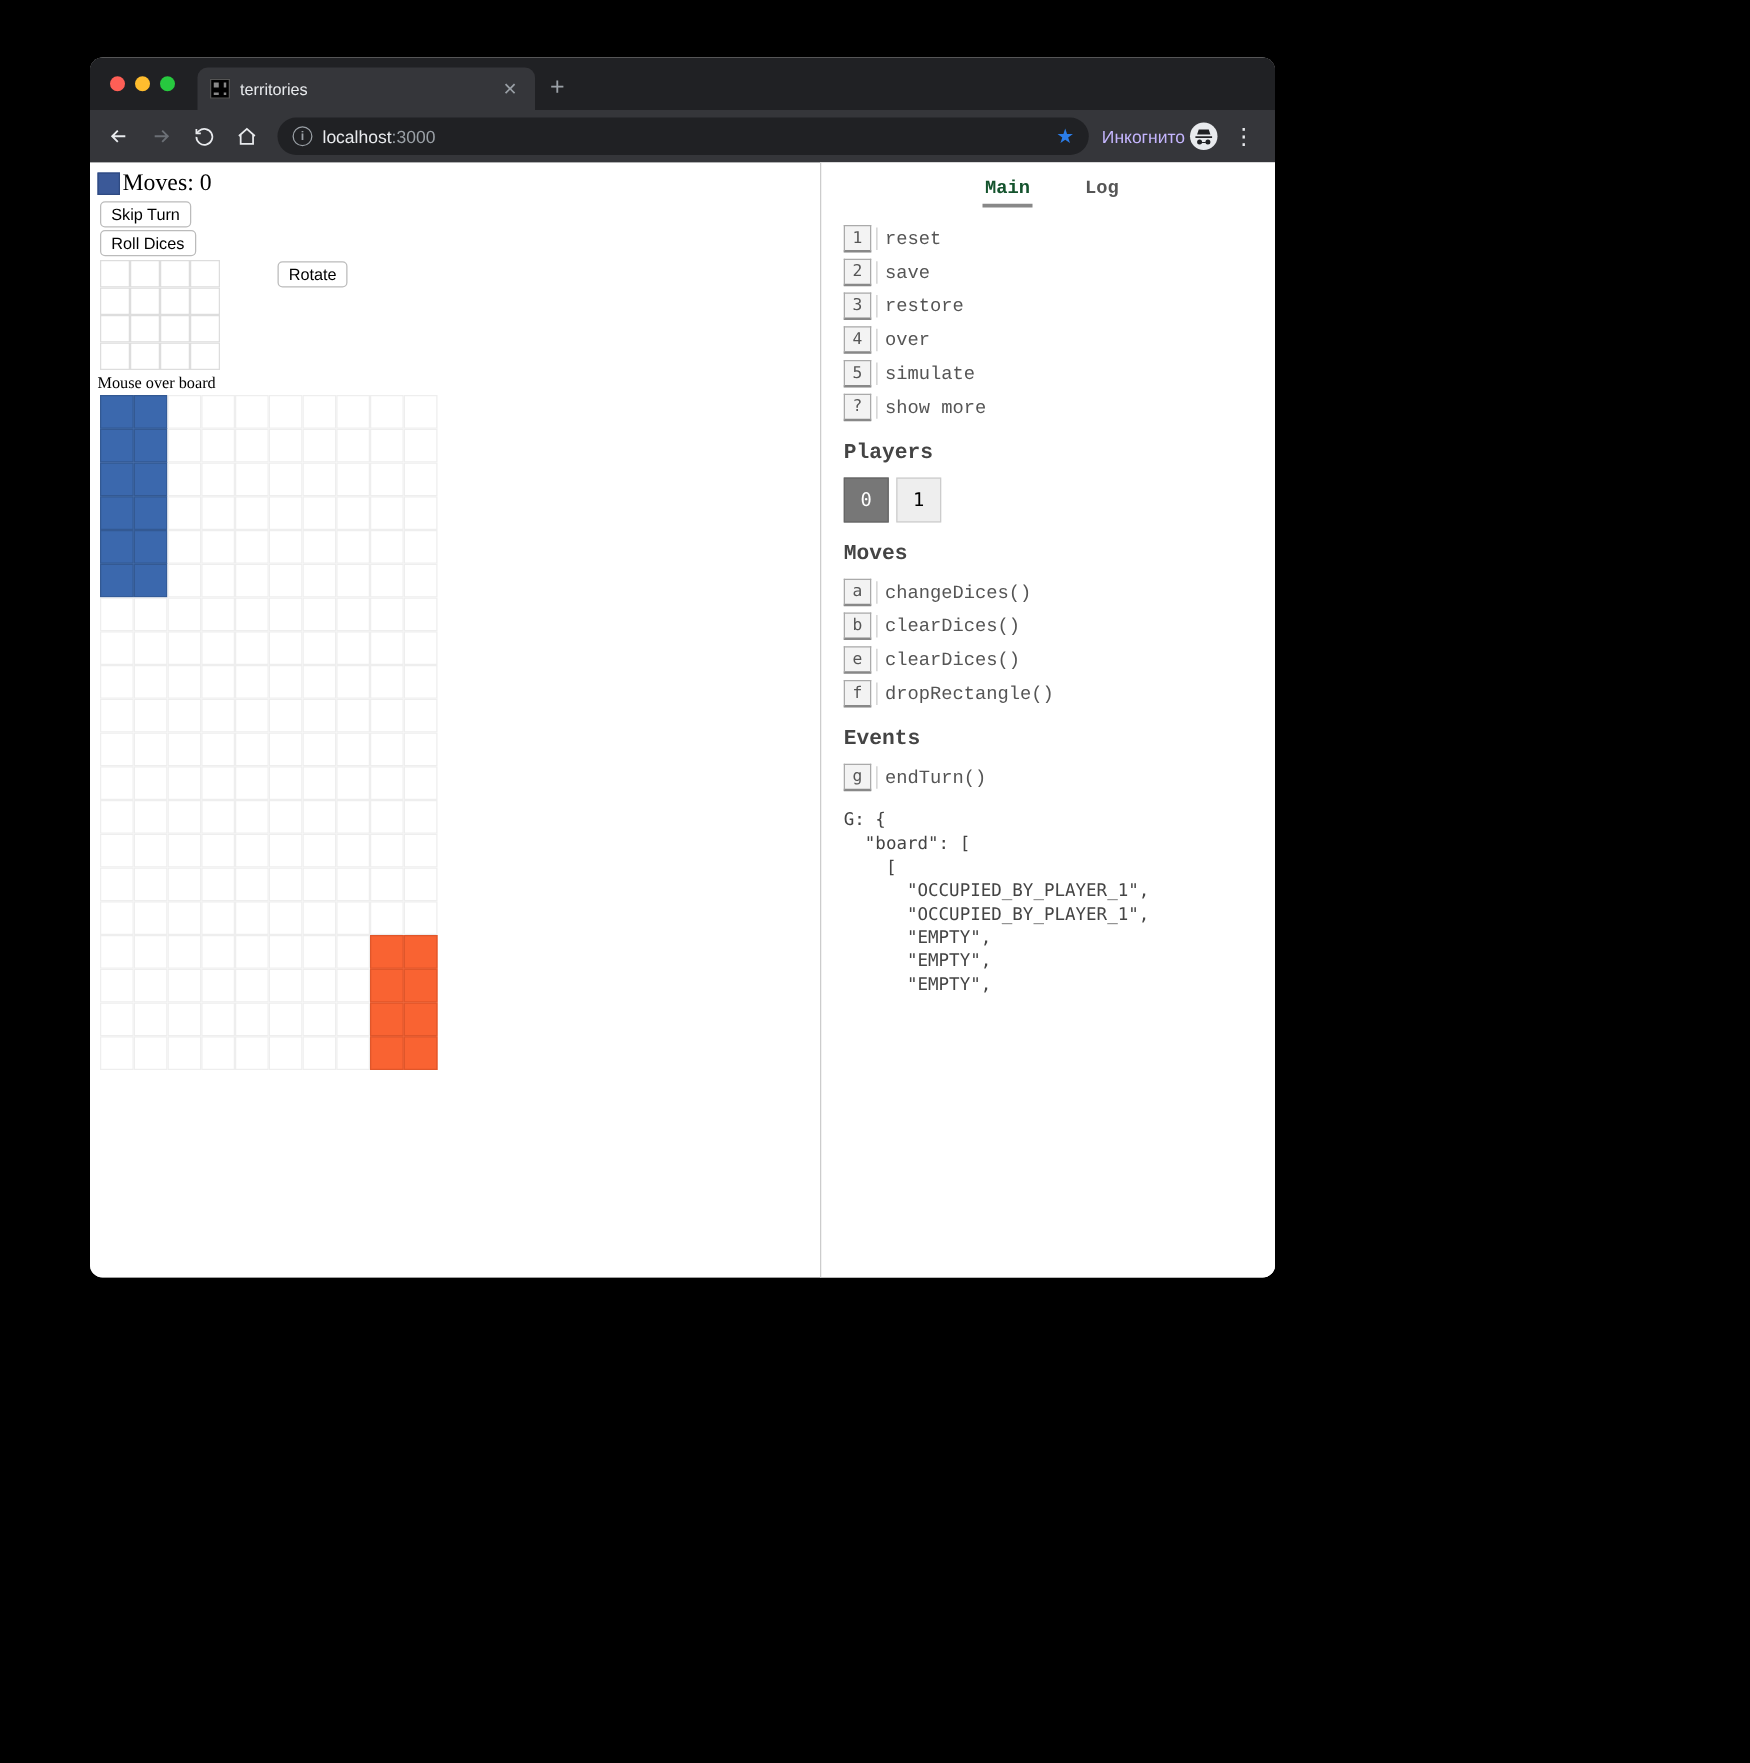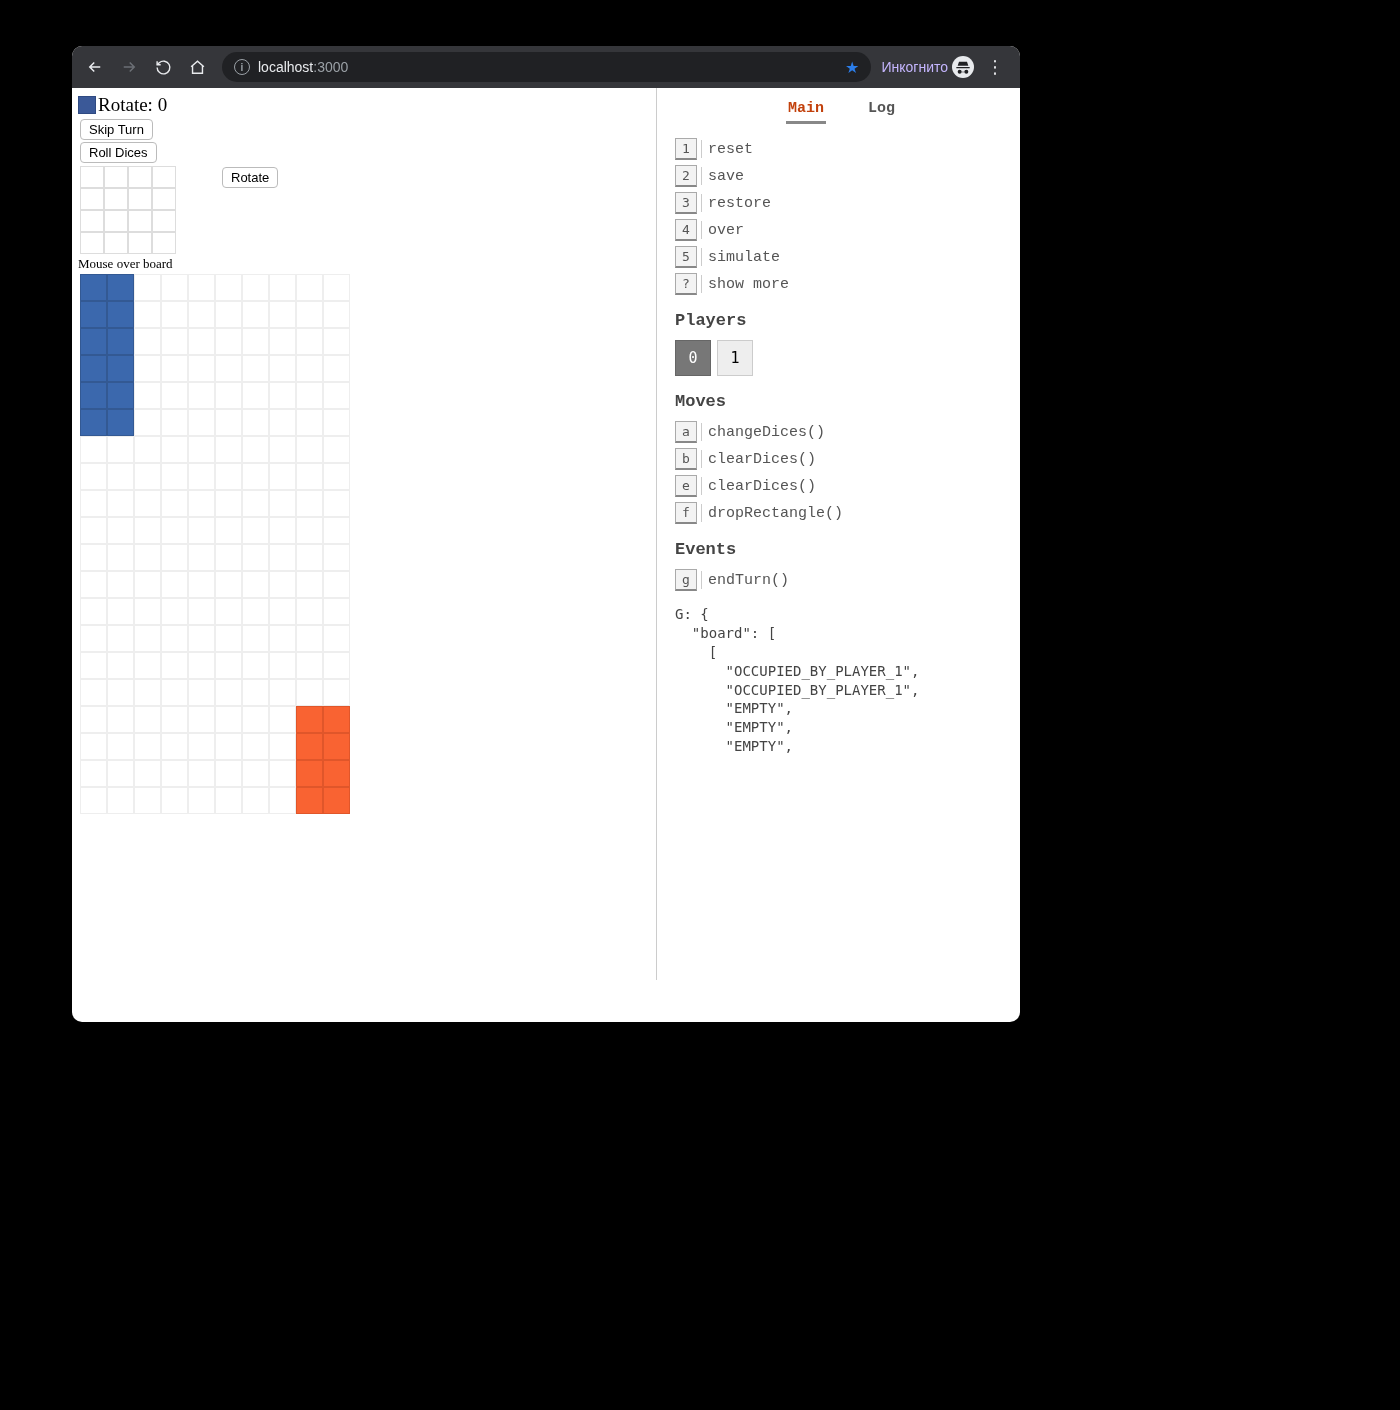--- a/index.html
+++ b/index.html
@@ -218,21 +218,21 @@
     margin-bottom: 14px;
   }
   .tabs .t {
     font-weight: bold;
     font-size: 15px;
     padding: 4px 2px;
     cursor: pointer;
     color: #555;
   }
   .tabs .t.active {
-    color: #c2410c;
+    color: #14532d;
     border-bottom: 3px solid #888;
   }
   .cmdrow {
     display: flex;
     align-items: center;
     gap: 10px;
     margin: 5px 0;
     font-size: 15px;
     color: #555;
   }
@@ -271,20 +271,33 @@
     color: #444;
     line-height: 1.35;
   }
   .sep { border-left: 1px solid #ccc; height: 18px; margin: 0 -4px 0 -6px;}
 </style>
 </head>
 <body>
 
 <div class="window">
   <div class="chrome">
+    <div class="tabbar">
+      <div class="traffic">
+        <div class="tl red"></div>
+        <div class="tl yellow"></div>
+        <div class="tl green"></div>
+      </div>
+      <div class="tab">
+        <span class="favicon"></span>
+        <span>territories</span>
+        <span class="close">✕</span>
+      </div>
+      <div class="newtab">+</div>
+    </div>
     <div class="toolbar">
       <div class="navbtn">
         <svg width="18" height="18" viewBox="0 0 24 24" fill="none" stroke="currentColor" stroke-width="2">
             <path d="M19 12H5M11 18l-6-6 6-6"></path>
           </svg>
       </div>
       <div class="navbtn dim">
         <svg width="18" height="18" viewBox="0 0 24 24" fill="none" stroke="currentColor" stroke-width="2">
             <path d="M5 12h14M13 6l6 6-6 6"></path>
           </svg>
@@ -315,21 +328,21 @@
           </svg>
       </span>
       <span class="kebab">⋮</span>
     </div>
   </div>
 
   <div class="content">
     <div class="left">
       <div class="player-line">
         <span class="pcolor"></span>
-        <span><span>Rotate: </span><span>0</span></span>
+        <span><span>Moves: </span><span>0</span></span>
       </div>
       <div class="btn-row"><button class="btn">Skip Turn</button></div>
       <div class="btn-row"><button class="btn">Roll Dices</button></div>
       <div class="dice-row">
         <div class="dice-grid" id="dice-grid">
             <div class="cell"></div>
             <div class="cell"></div>
             <div class="cell"></div>
             <div class="cell"></div>
             <div class="cell"></div>

